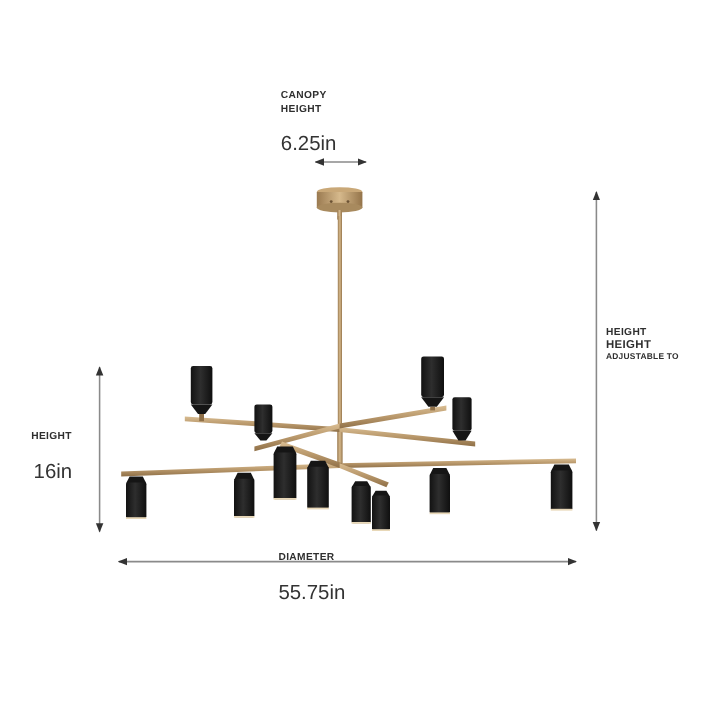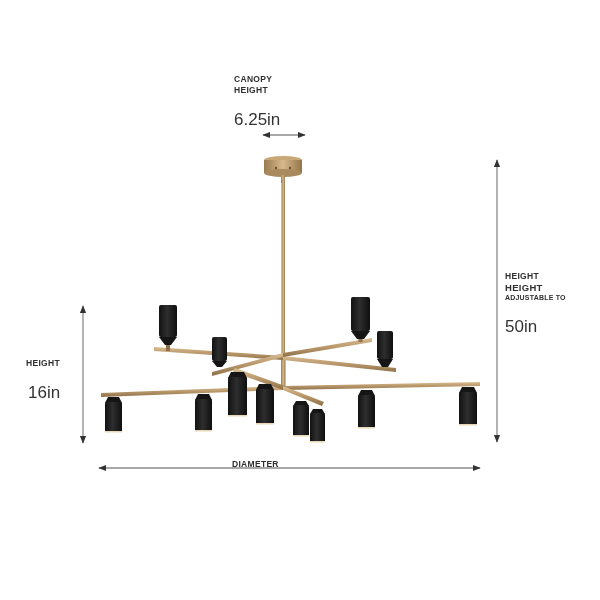--- a/index.html
+++ b/index.html
@@ -144,23 +144,23 @@
 <div class="label-block" style="left:234px; top:74px; width:100px;">
   <span class="cap">CANOPY</span>
   <span class="cap">HEIGHT</span>
   <span class="val">6.25in</span>
 </div>
 
 <div class="label-block" style="left:505px; top:271px; width:80px;">
   <span class="cap">HEIGHT</span>
   <span class="cap" style="font-size:9.5px;">HEIGHT</span>
   <span class="cap-sm">ADJUSTABLE TO</span>
-  <span class="val">50in</span>
 </div>
 
 <div class="label-block" style="left:12px; top:358px; width:60px; text-align:left;">
   <span class="cap" style="text-align:left; padding-left:14px;">HEIGHT</span>
   <span class="val" style="padding-left:16px;">16in</span>
 </div>
 
 <div class="label-block" style="left:232px; top:459px; width:100px;">
   <span class="cap">DIAMETER</span>
+  <span class="val">55.75in</span>
 </div>
 
 </body></html>

